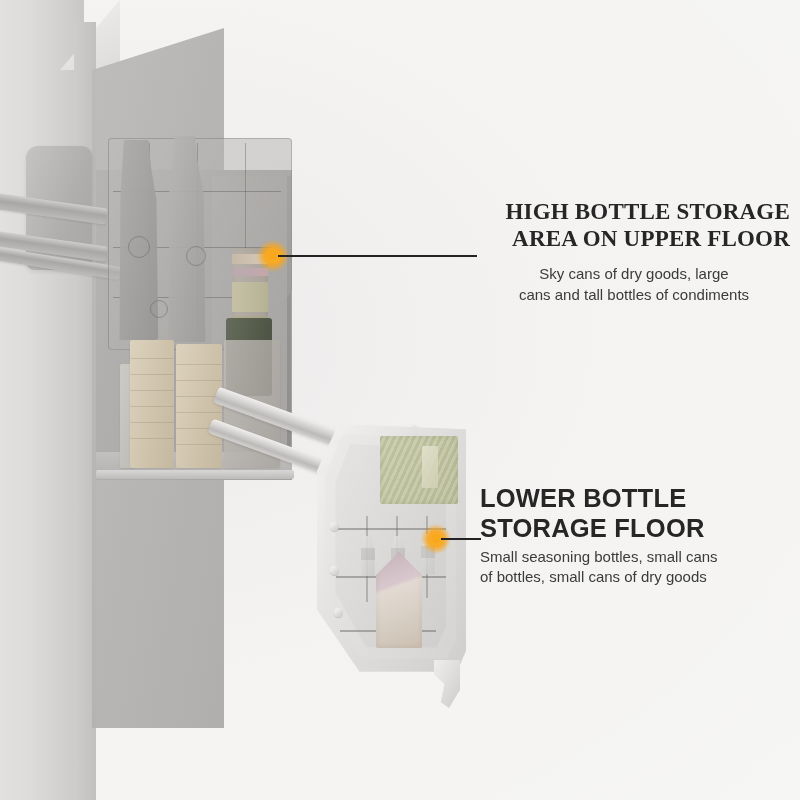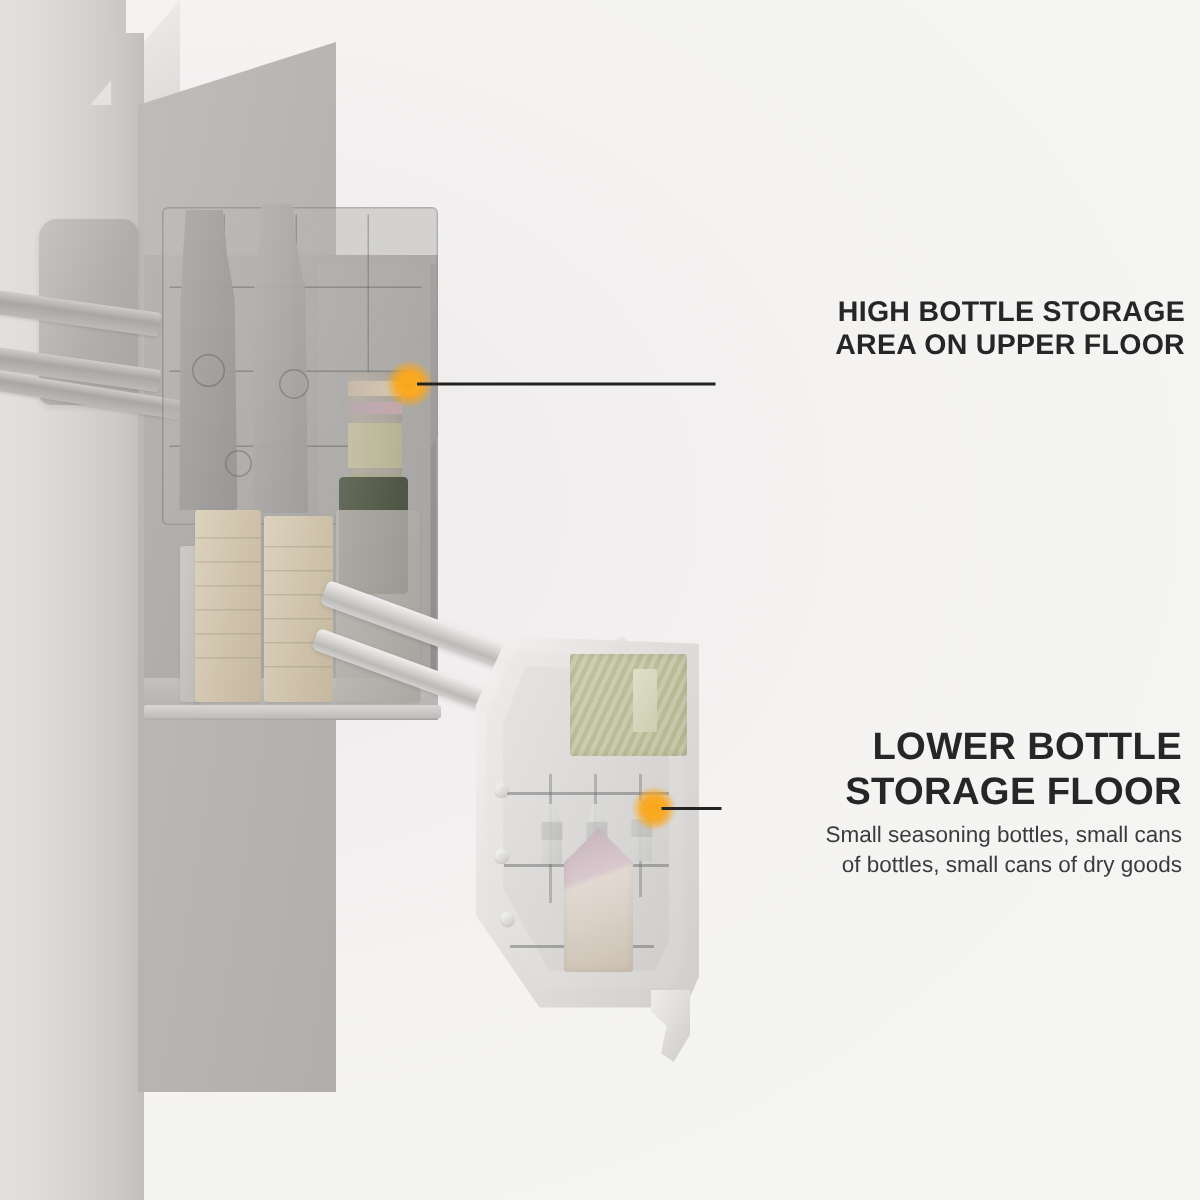--- a/index.html
+++ b/index.html
@@ -156,24 +156,24 @@
     filter:blur(1.2px);}
   .dot-core{position:absolute;border-radius:50%;background:#f7a81e;filter:blur(.4px);}
   .leader{position:absolute;height:2px;background:#232323;}
 
   
   .callout{position:absolute;}
   .c-title{color:#262626;font-weight:700;letter-spacing:.2px;line-height:1.18;margin:0;}
   .c-sub{color:#3b3b3b;font-weight:400;line-height:1.35;margin:0;}
 
   #callout-upper{left:456px;top:198px;width:334px;text-align:right;}
-  #callout-upper .c-title{font-size:19px;}
+  #callout-upper .c-title{font-size:23px;font-family:Liberation Serif, serif;}
   #callout-upper .c-sub{font-size:15px;margin-top:12px;text-align:center;padding-left:22px;}
 
-  #callout-lower{left:480px;top:483px;width:308px;text-align:right;}
+  #callout-lower{left:480px;top:483px;width:308px;text-align:left;}
   #callout-lower .c-title{font-size:25.5px;}
   #callout-lower .c-sub{font-size:15px;margin-top:4px;}
 </style>
 </head>
 <body>
 
 <div id="stage">
 
   <div class="bg-grad"></div>
 
@@ -274,20 +274,24 @@
 
   <div class="dot-glow" style="left:258px;top:241px;width:30px;height:30px;"></div>
   <div class="dot-core" style="left:267px;top:250px;width:11px;height:11px;"></div>
   <div class="leader" style="left:278px;top:255px;width:199px;"></div>
 
   <div class="callout" id="callout-upper">
     <p class="c-title">
       <span>HIGH BOTTLE STORAGE</span><br>
       <span>AREA ON UPPER FLOOR</span>
     </p>
+    <p class="c-sub">
+      <span>Sky cans of dry goods, large</span><br>
+      <span>cans and tall bottles of condiments</span>
+    </p>
   </div>
 
   <div class="dot-glow" style="left:422px;top:525px;width:28px;height:28px;"></div>
   <div class="dot-core" style="left:431px;top:534px;width:10px;height:10px;"></div>
   <div class="leader" style="left:441px;top:538px;width:40px;"></div>
 
   <div class="callout" id="callout-lower">
     <p class="c-title">
       <span>LOWER BOTTLE</span><br>
       <span>STORAGE FLOOR</span>

